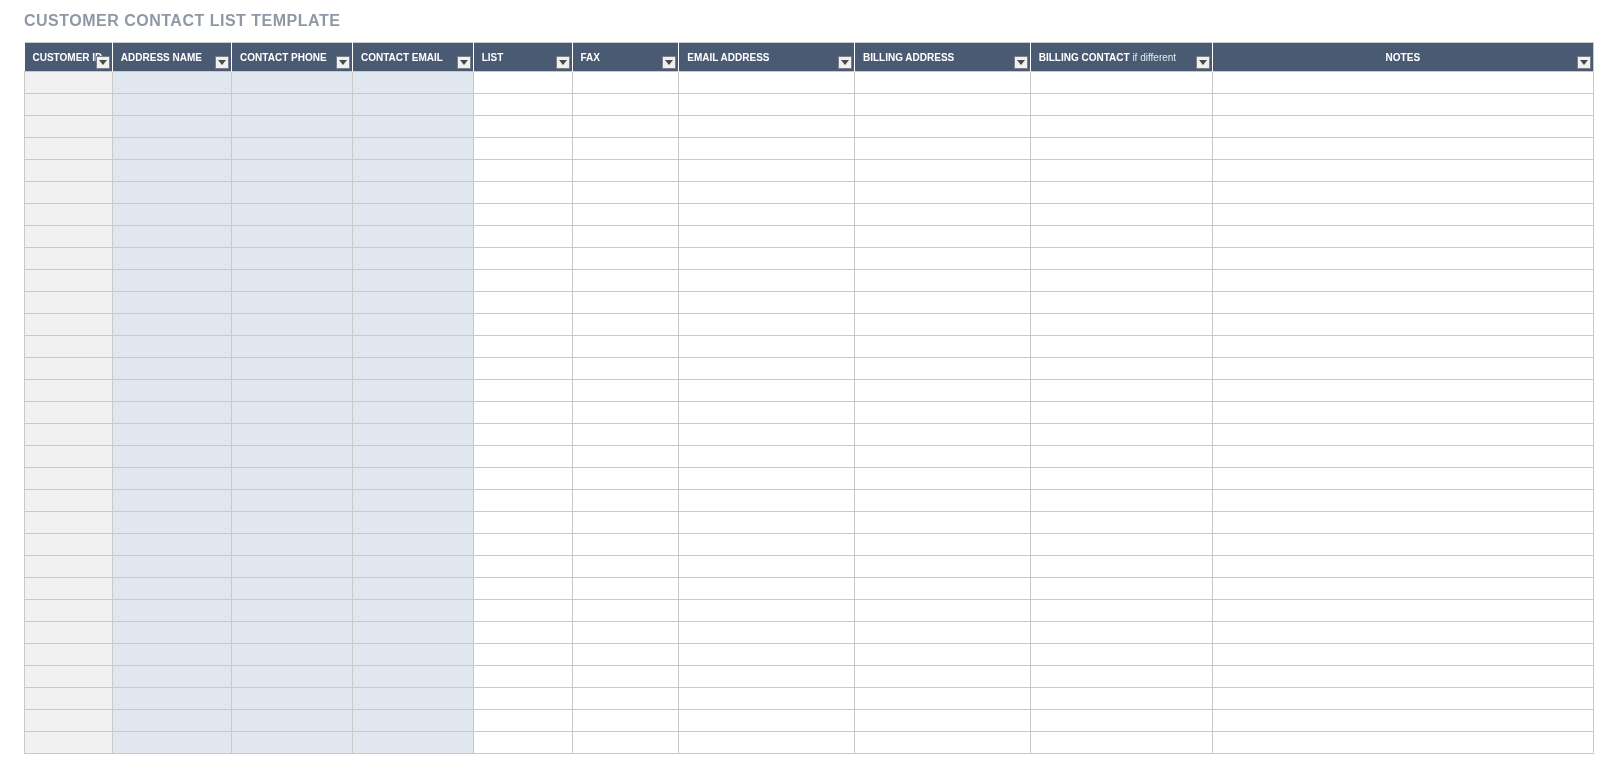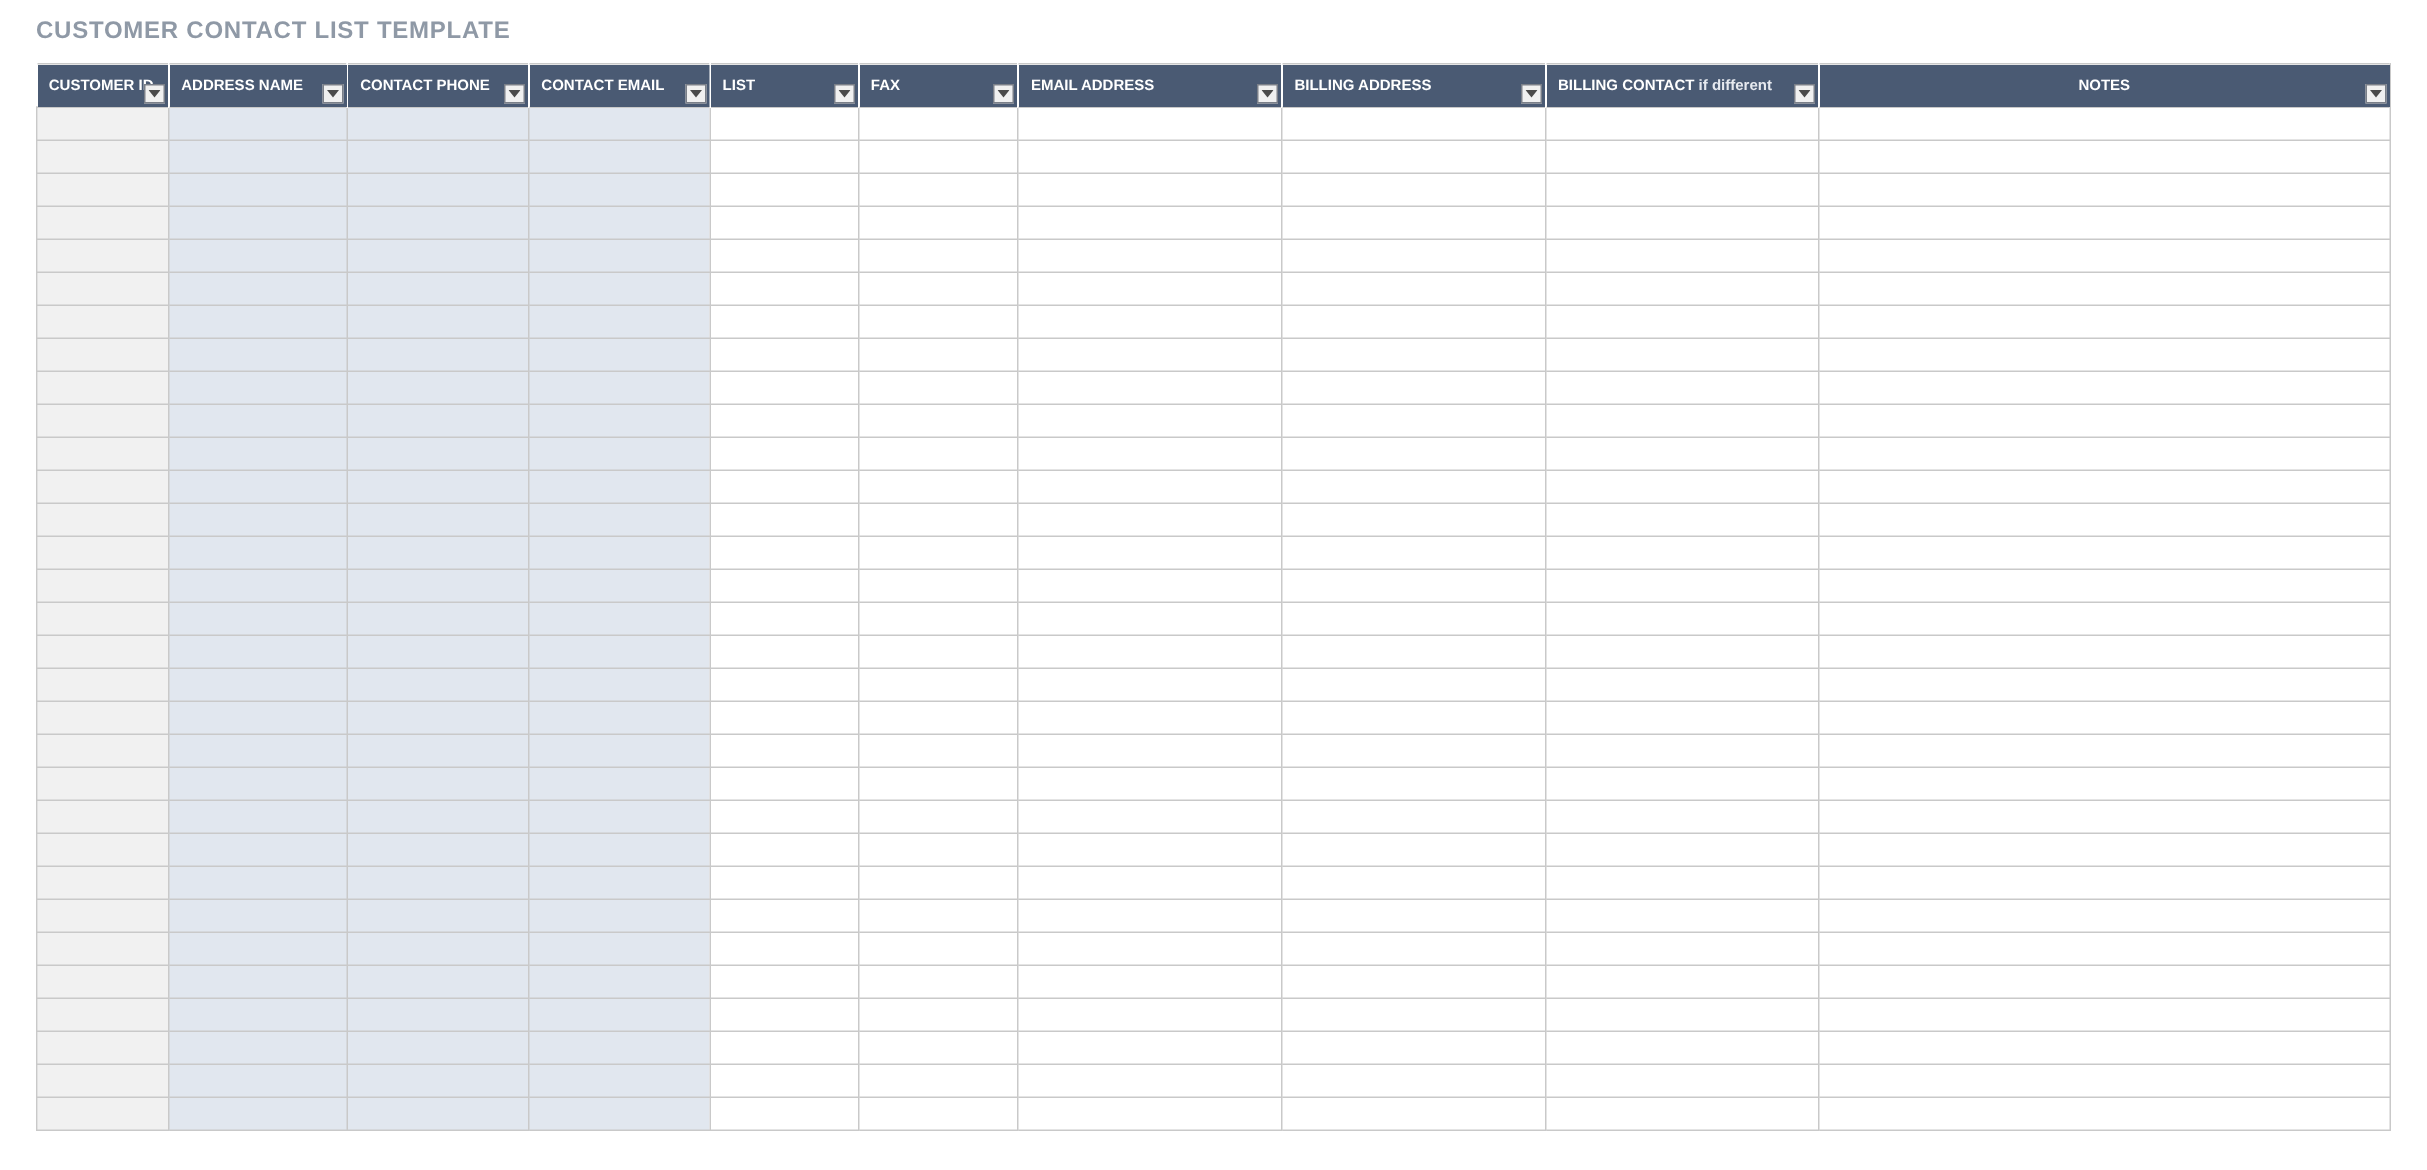--- a/index.html
+++ b/index.html
@@ -31,21 +31,21 @@
     font-size: 10px;
     font-weight: 700;
     text-align: left;
     padding: 6px 8px 6px 8px;
     border-right: 1px solid #ffffff;
     position: relative;
     height: 16px;
     white-space: nowrap;
   }
   .table th .hsub {
-    font-weight: 700;
+    font-weight: 400;
     color: #e6e9ef;
   }
   .table th:last-child {
     border-right: 1px solid #c9c9c9;
     text-align: center;
   }
   .filter-btn {
     position: absolute;
     right: 2px;
     bottom: 2px;

